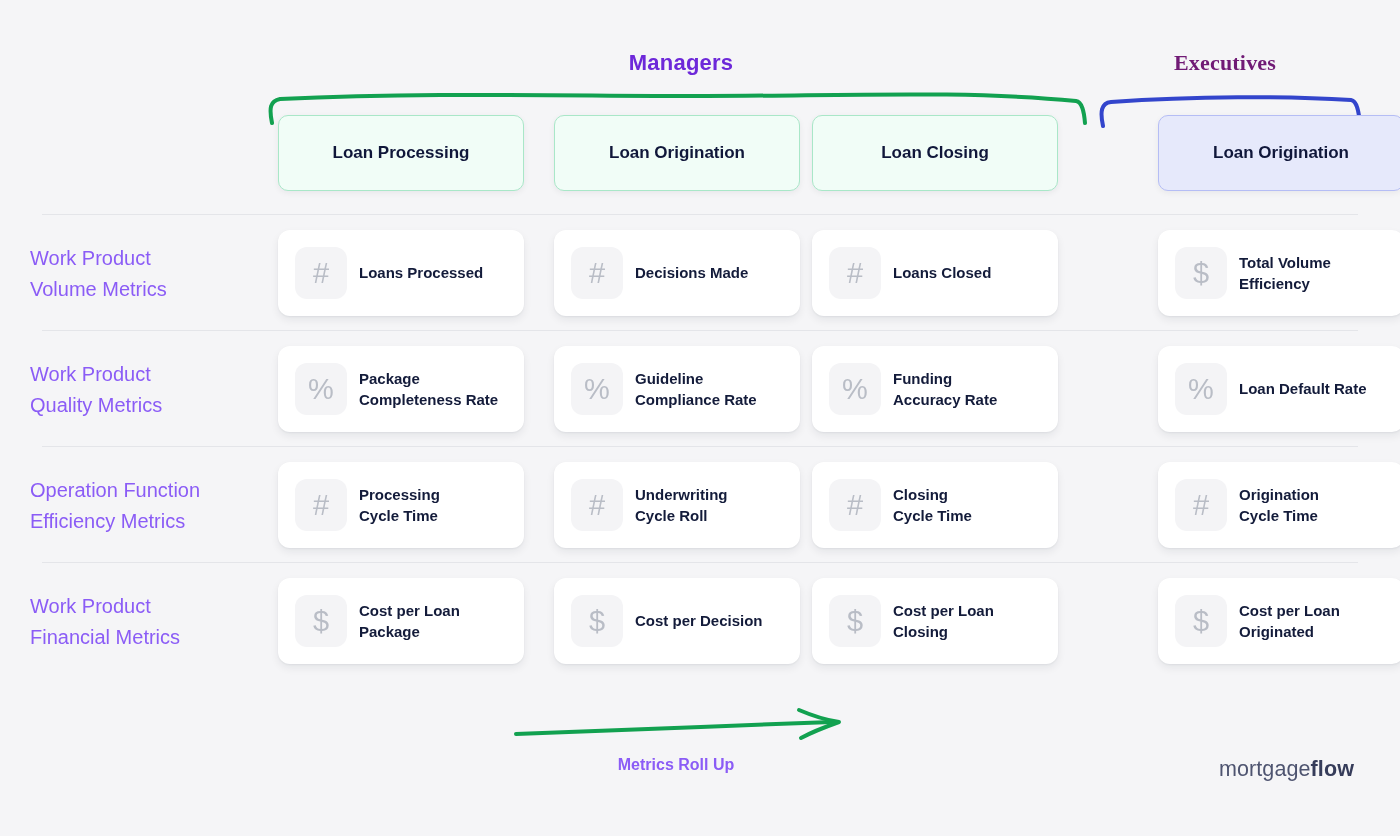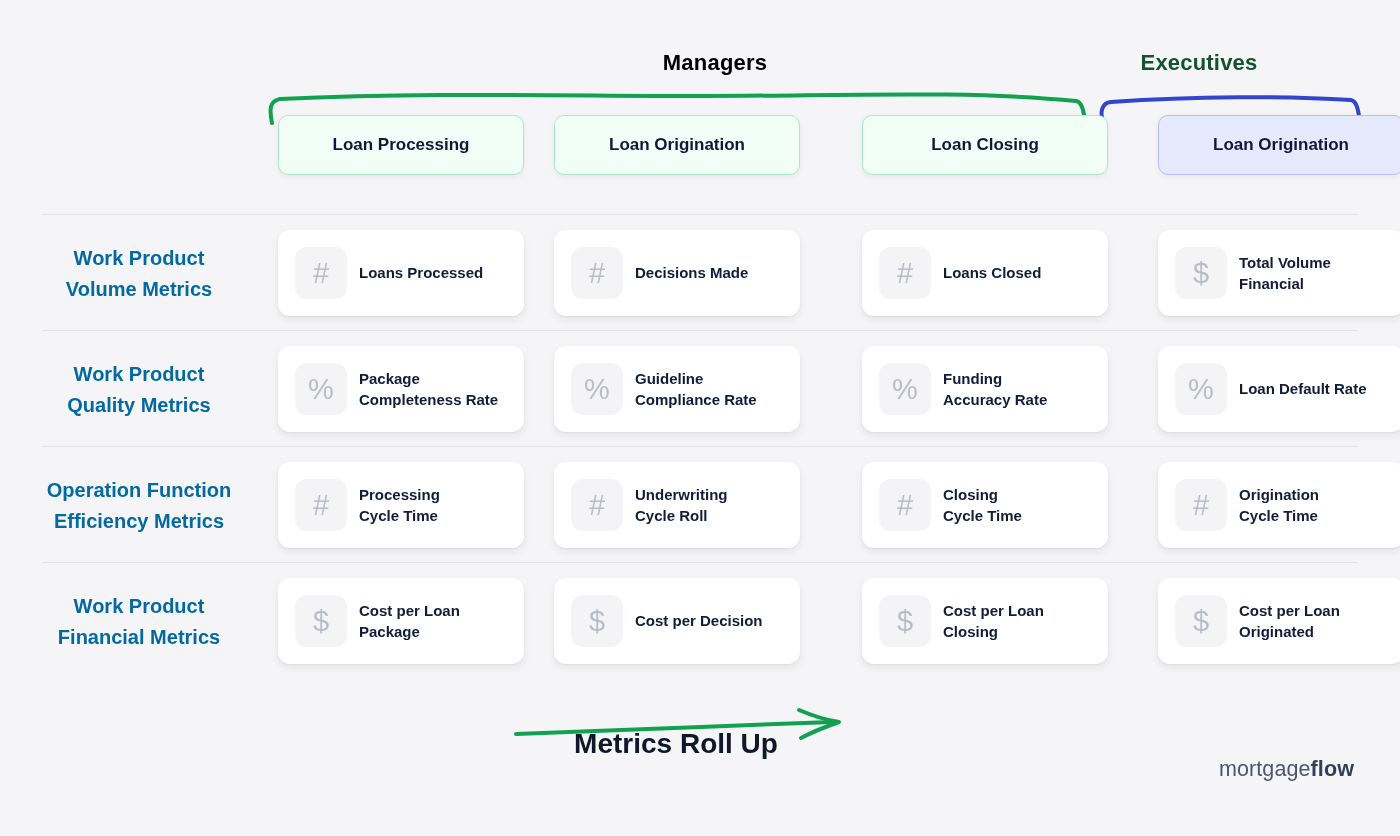--- a/index.html
+++ b/index.html
@@ -2,67 +2,67 @@
 <html><head>
 <meta charset="utf-8">
 <style>
   html,body { margin:0; padding:0; }
   body { font-family: "Liberation Sans", sans-serif; }
   .stage {
     position:relative; width:1400px; height:836px;
     background:#f5f5f7; overflow:hidden;
   }
   .group-label { position:absolute; top:50px; font-size:22px; font-weight:600; text-align:center; letter-spacing:.2px; }
-  .managers  { left:565px;  width:300px; color:#000000; }
-  .executives{ left:1076px; width:246px; color:#14532d; }
+  .managers  { left:531px;  width:300px; color:#6d28d9; }
+  .executives{ left:1102px; width:246px; color:#701a75;font-family:Liberation Serif, serif; }
 
   .overlay { position:absolute; left:0; top:0; width:1400px; height:836px; pointer-events:none; }
 
   .colhead {
-    position:absolute; top:115px; width:246px; height:60px;
+    position:absolute; top:115px; width:246px; height:76px;
     border-radius:10px; display:flex; align-items:center; justify-content:center;
     font-size:17px; font-weight:600; color:#10173a; box-sizing:border-box;
     box-shadow:0 2px 6px rgba(16,24,40,.06);
   }
   .mint     { background:#f1fdf7; border:1px solid #a9e7c8; }
   .lavender { background:#e6e9fb; border:1px solid #b5bdf5; }
 
   .sep { position:absolute; left:42px; width:1316px; height:1px; background:#e4e5e9; }
 
   .rowlabel {
-    position:absolute; left:30px; width:218px; text-align:center;
-    font-size:20px; font-weight:700; color:#0369a1; line-height:31px;
+    position:absolute; left:30px; width:218px; text-align:left;
+    font-size:20px; font-weight:400; color:#8b5cf6; line-height:31px;
     white-space:pre-line;
   }
 
   .card {
     position:absolute; width:246px; height:86px; background:#ffffff;
     border-radius:12px; box-sizing:border-box;
     box-shadow:0 1px 2px rgba(16,24,40,.05), 0 4px 9px rgba(16,24,40,.07);
     display:flex; align-items:center; padding:0 10px 0 17px;
   }
   .iconbox {
     flex:0 0 52px; width:52px; height:52px; border-radius:12px; background:#f4f4f6;
     display:flex; align-items:center; justify-content:center;
   }
   .glyph { font-size:29px; color:#b9bdc6; font-weight:400; }
   .card-label {
     margin-left:12px; font-size:15px; font-weight:600; color:#131b3a;
     line-height:1.42; white-space:pre-line;
   }
 
   .footer-label {
-    position:absolute; top:728px; left:556px; width:240px; text-align:center;
-    font-size:28px; font-weight:600; color:#0f172a;
+    position:absolute; top:756px; left:556px; width:240px; text-align:center;
+    font-size:16px; font-weight:600; color:#8b5cf6;
   }
   .brand { position:absolute; top:757px; right:46px; font-size:21.5px; color:#4e5470; letter-spacing:.1px; }
   .brand .bold { color:#363c5a; font-weight:700;margin-top:41px; }
 
   
-  .c1 { left:278px; }  .c2 { left:554px; }  .c3 { left:862px; }  .c4 { left:1126px;margin-left:32px; }
+  .c1 { left:278px; }  .c2 { left:554px; }  .c3 { left:812px; }  .c4 { left:1126px;margin-left:32px; }
   
   .r1 { top:230px; }   .r2 { top:346px; }   .r3 { top:462px; }   .r4 { top:578px; }
 </style>
 </head>
 <body>
 
 <div class="stage">
 
   <div class="group-label managers">Managers</div>
   <div class="group-label executives">Executives</div>
@@ -109,21 +109,21 @@
     <span class="iconbox">
         <span class="glyph">#</span>
       </span>
     <span class="card-label">Loans Closed</span>
   </div>
   <div class="card r1 c4">
     <span class="iconbox">
         <span class="glyph">$</span>
       </span>
     <span class="card-label">Total Volume
-Financial</span>
+Efficiency</span>
   </div>
 
   <div class="card r2 c1">
     <span class="iconbox">
         <span class="glyph">%</span>
       </span>
     <span class="card-label">Package
 Completeness Rate</span>
   </div>
   <div class="card r2 c2">

